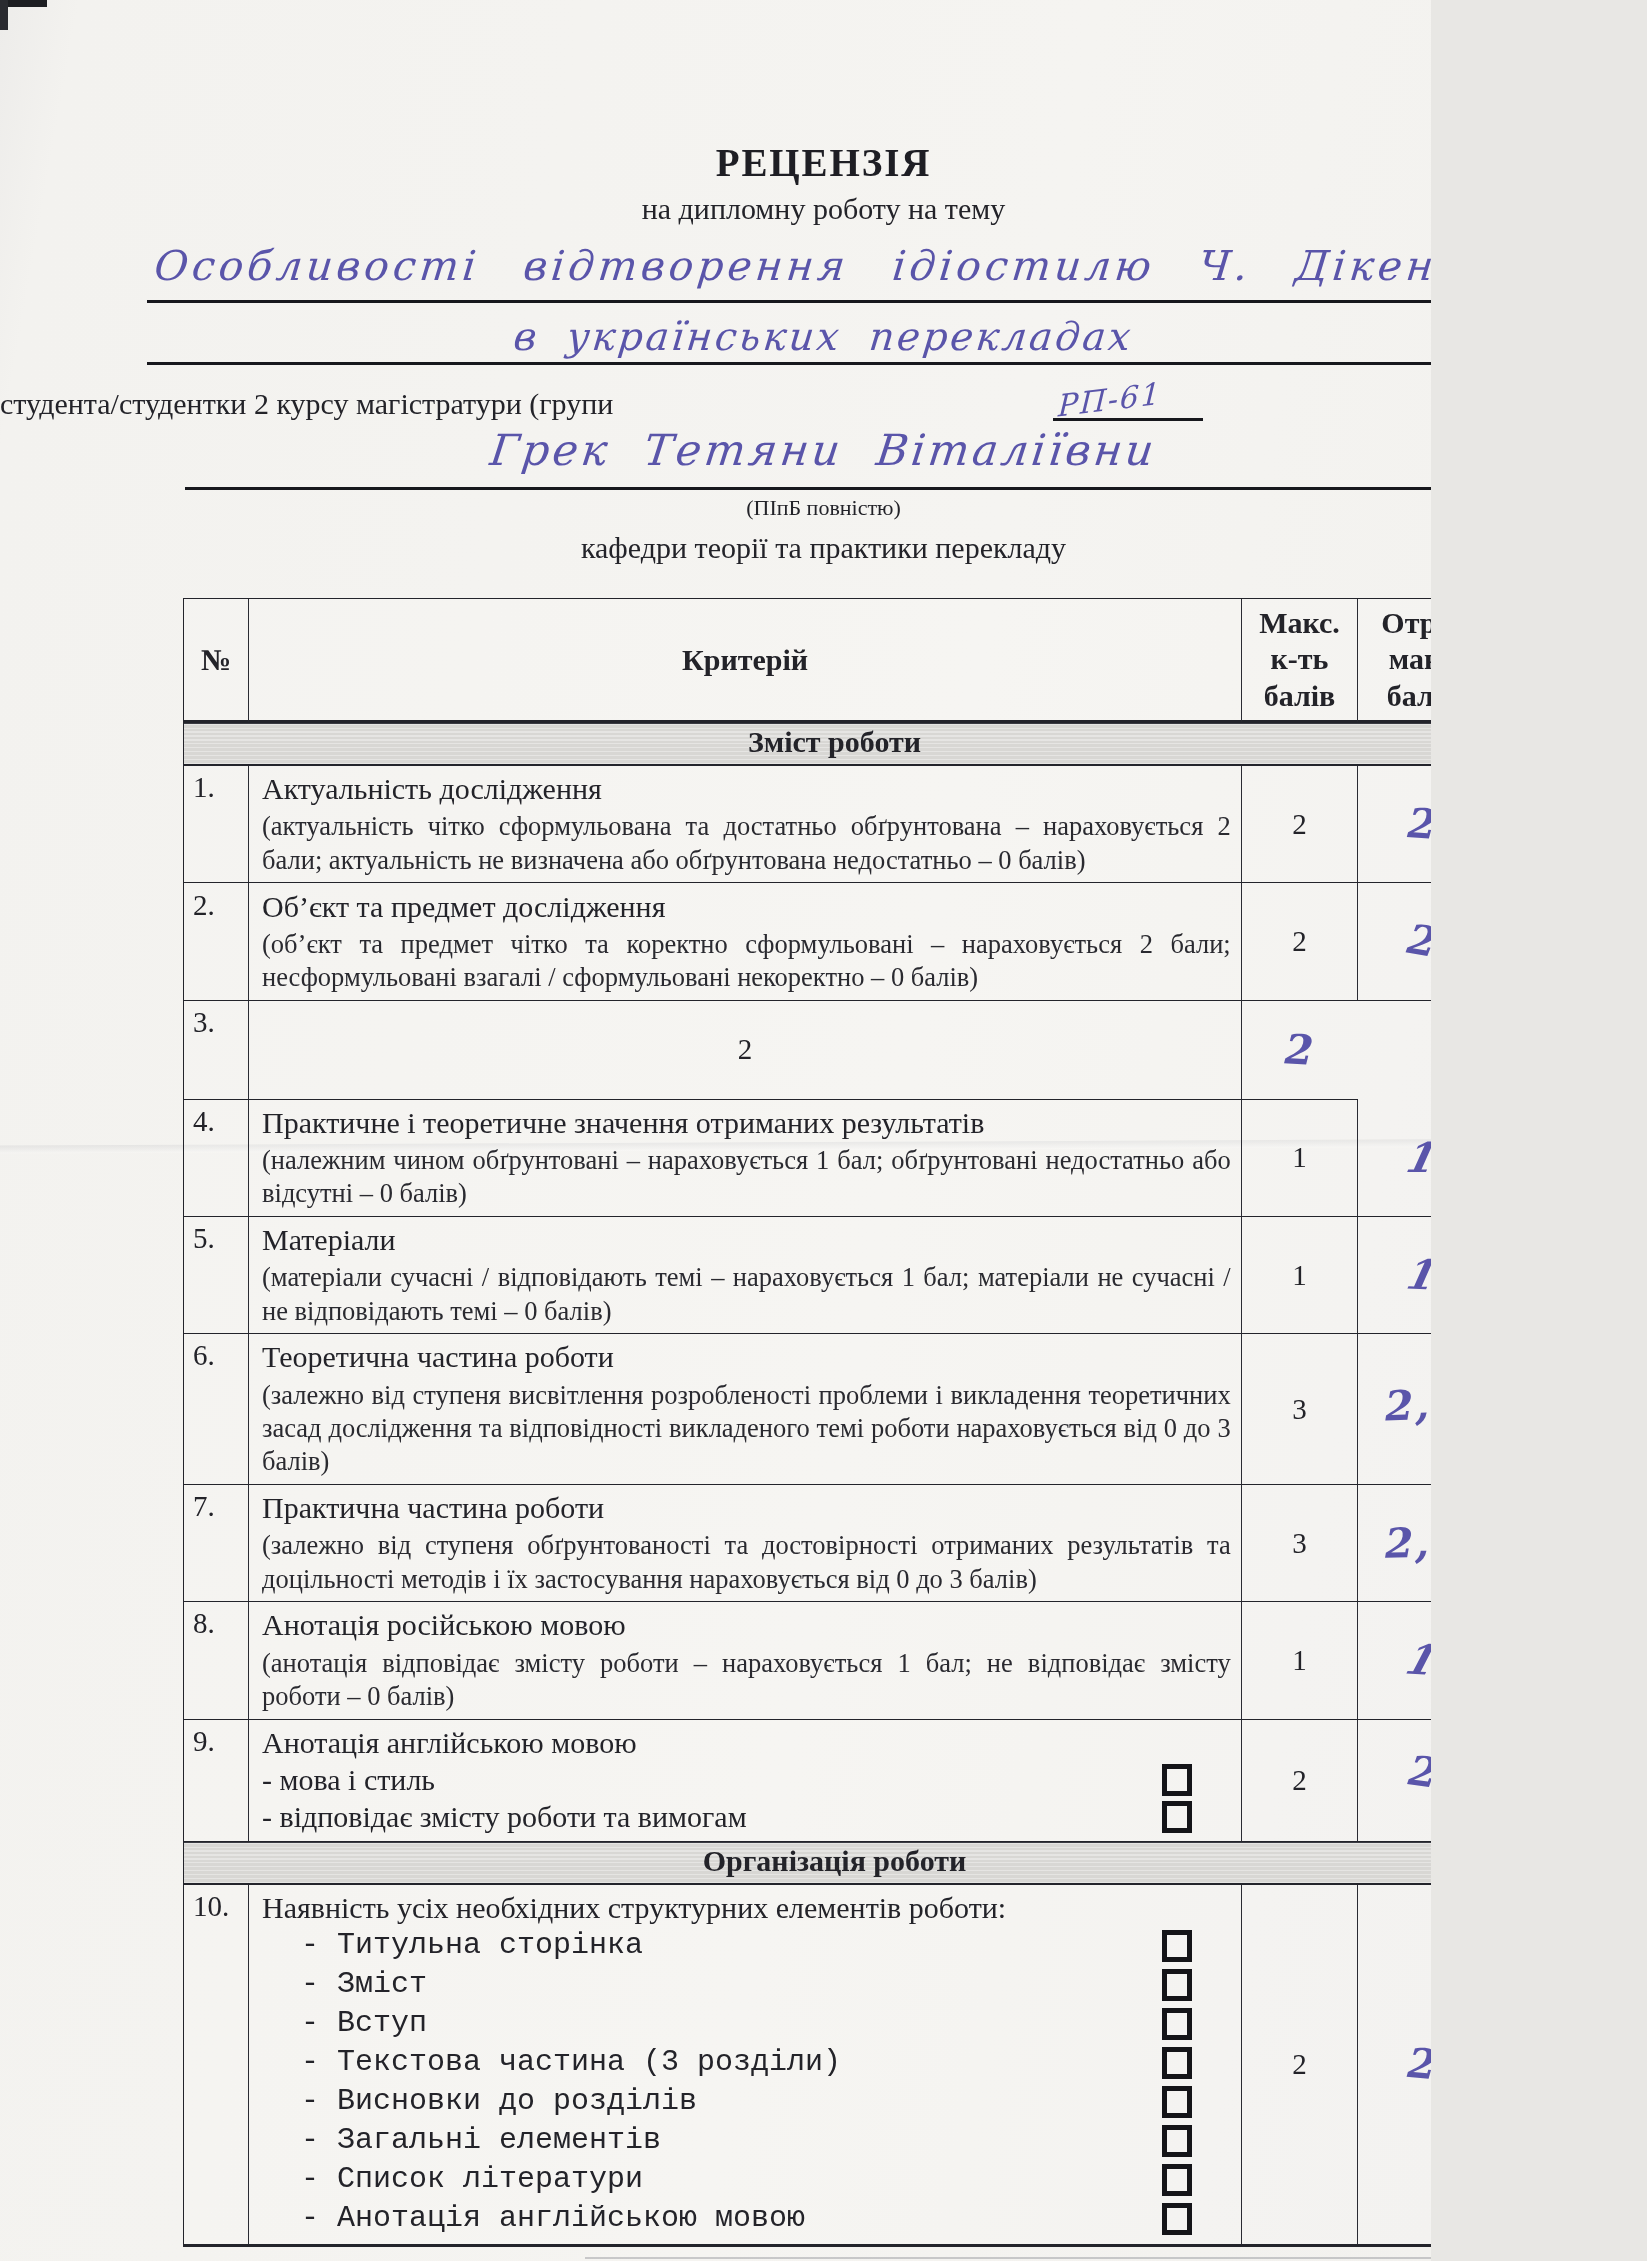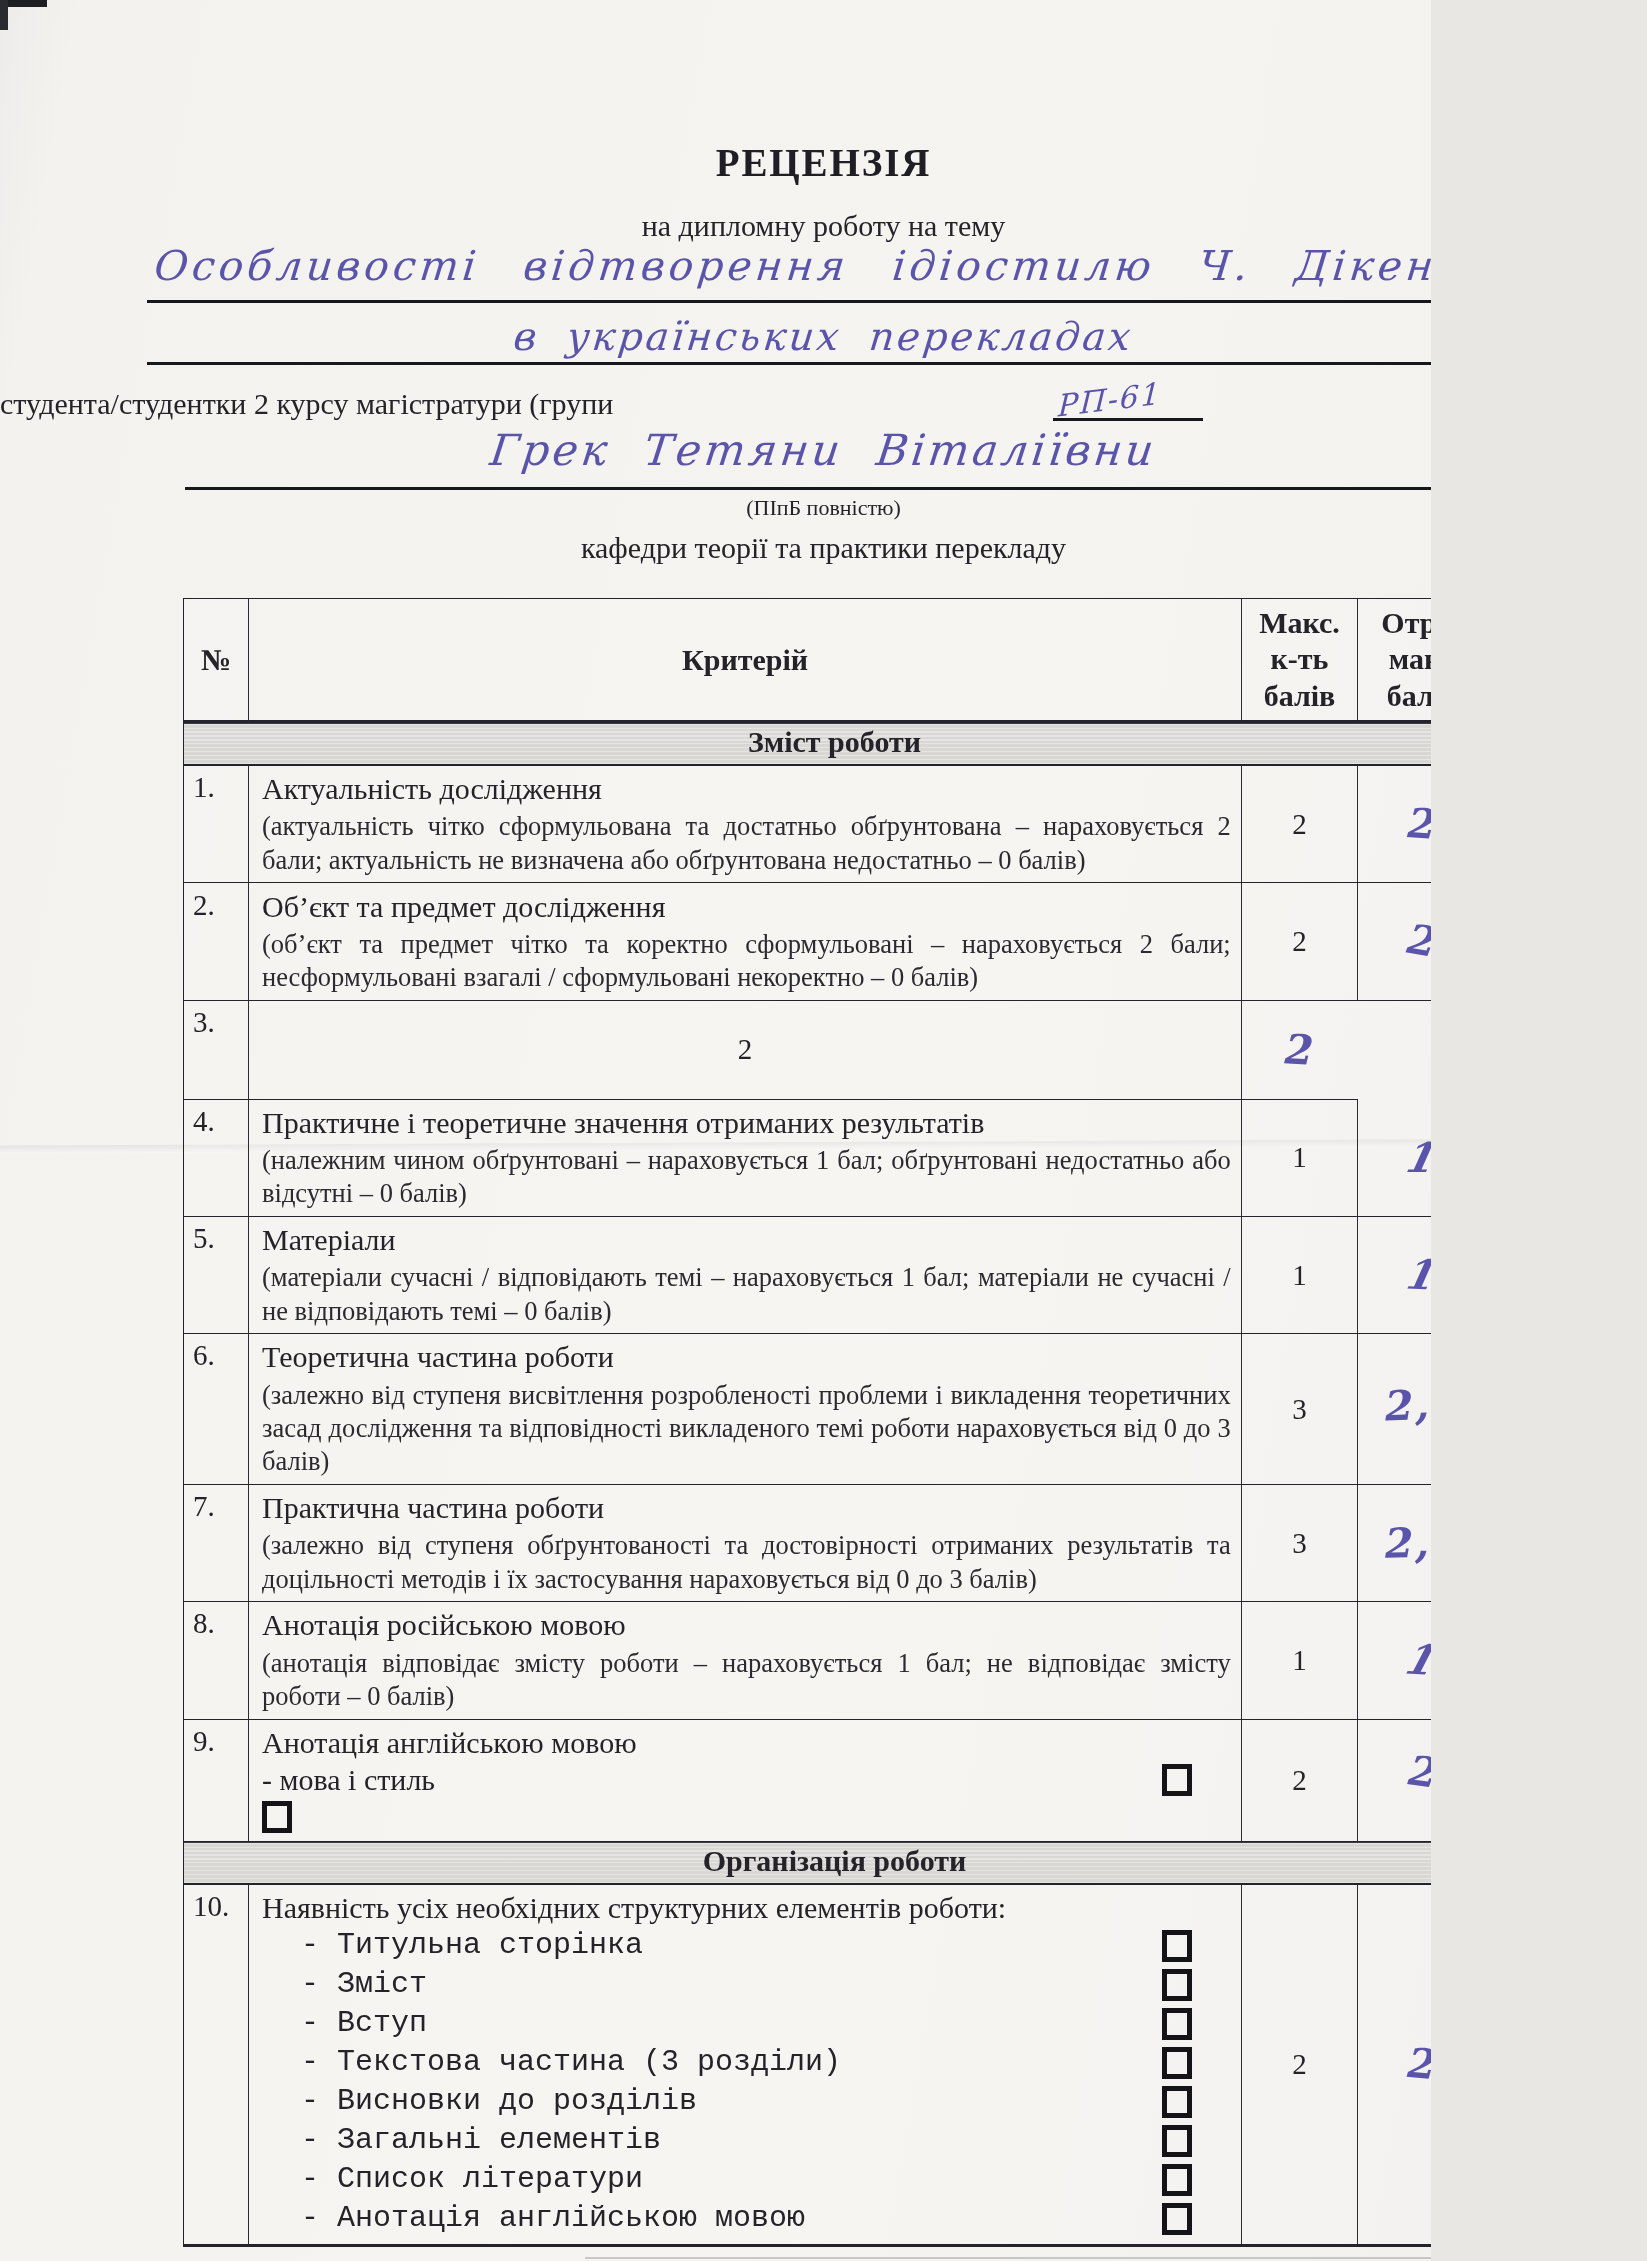--- a/index.html
+++ b/index.html
@@ -13,21 +13,21 @@
   
   .art-top-left-bar{position:absolute;left:0;top:0;width:47px;height:6.5px;background:#1d1e22;}
   .art-left-strip{position:absolute;left:0;top:0;width:8.4px;height:30px;background:#2a2b30;}
   .art-fold{position:absolute;left:0;top:1142px;width:1647px;height:7.8px;
     background:linear-gradient(to bottom, rgba(130,132,142,.13), rgba(255,255,255,.22));
     transform:rotate(-.25deg);}
   .art-bottom-edge{position:absolute;left:585px;top:2257px;width:859px;height:1.9px;background:rgba(95,100,110,.30);}
 
   .center-line{position:absolute;left:0;width:1647px;text-align:center;}
   .doc-title{top:140px;font-size:39px;font-weight:bold;letter-spacing:1.9px;color:#1e1e24;}
-  .doc-subtitle{top:209px;font-size:30px;}
+  .doc-subtitle{top:192px;font-size:30px;}
   .dept-line{top:531px;font-size:30px;}
   .name-caption{top:495px;font-size:22px;}
 
   .ink{color:#5a55aa;font-family:"DejaVu Serif",serif;font-style:italic;}
   .thesis-line1{top:242px;font-size:41px;letter-spacing:3.9px;word-spacing:27px;transform:skewX(-6deg);}
   .thesis-line2{top:314px;font-size:39px;letter-spacing:2.6px;word-spacing:13px;transform:skewX(-6deg);}
   .student-name-ink{top:425px;font-size:43px;letter-spacing:3.2px;word-spacing:17px;transform:skewX(-7deg);}
 
   .rule{position:absolute;background:#17181d;}
   .rule-thesis-1{left:147px;top:300px;width:1364px;height:3.2px;}
@@ -219,20 +219,21 @@
 
     <div class="trow r9">
       <div class="cell c-num">9.</div>
       <div class="cell c-crit">
         <div class="crit-title">Анотація англійською мовою</div>
         <div class="crit-item">
           <span class="txt">- мова і стиль</span>
           <span class="checkbox"></span>
         </div>
         <div class="crit-item">
+          <span class="txt">- відповідає змісту роботи та вимогам</span>
           <span class="checkbox"></span>
         </div>
       </div>
       <div class="cell c-max">2</div>
       <div class="cell c-got">
           <span class="ink got-ink got-r9">2</span>
         </div>
     </div>
 
     <div class="section-bar">Організація роботи</div>

